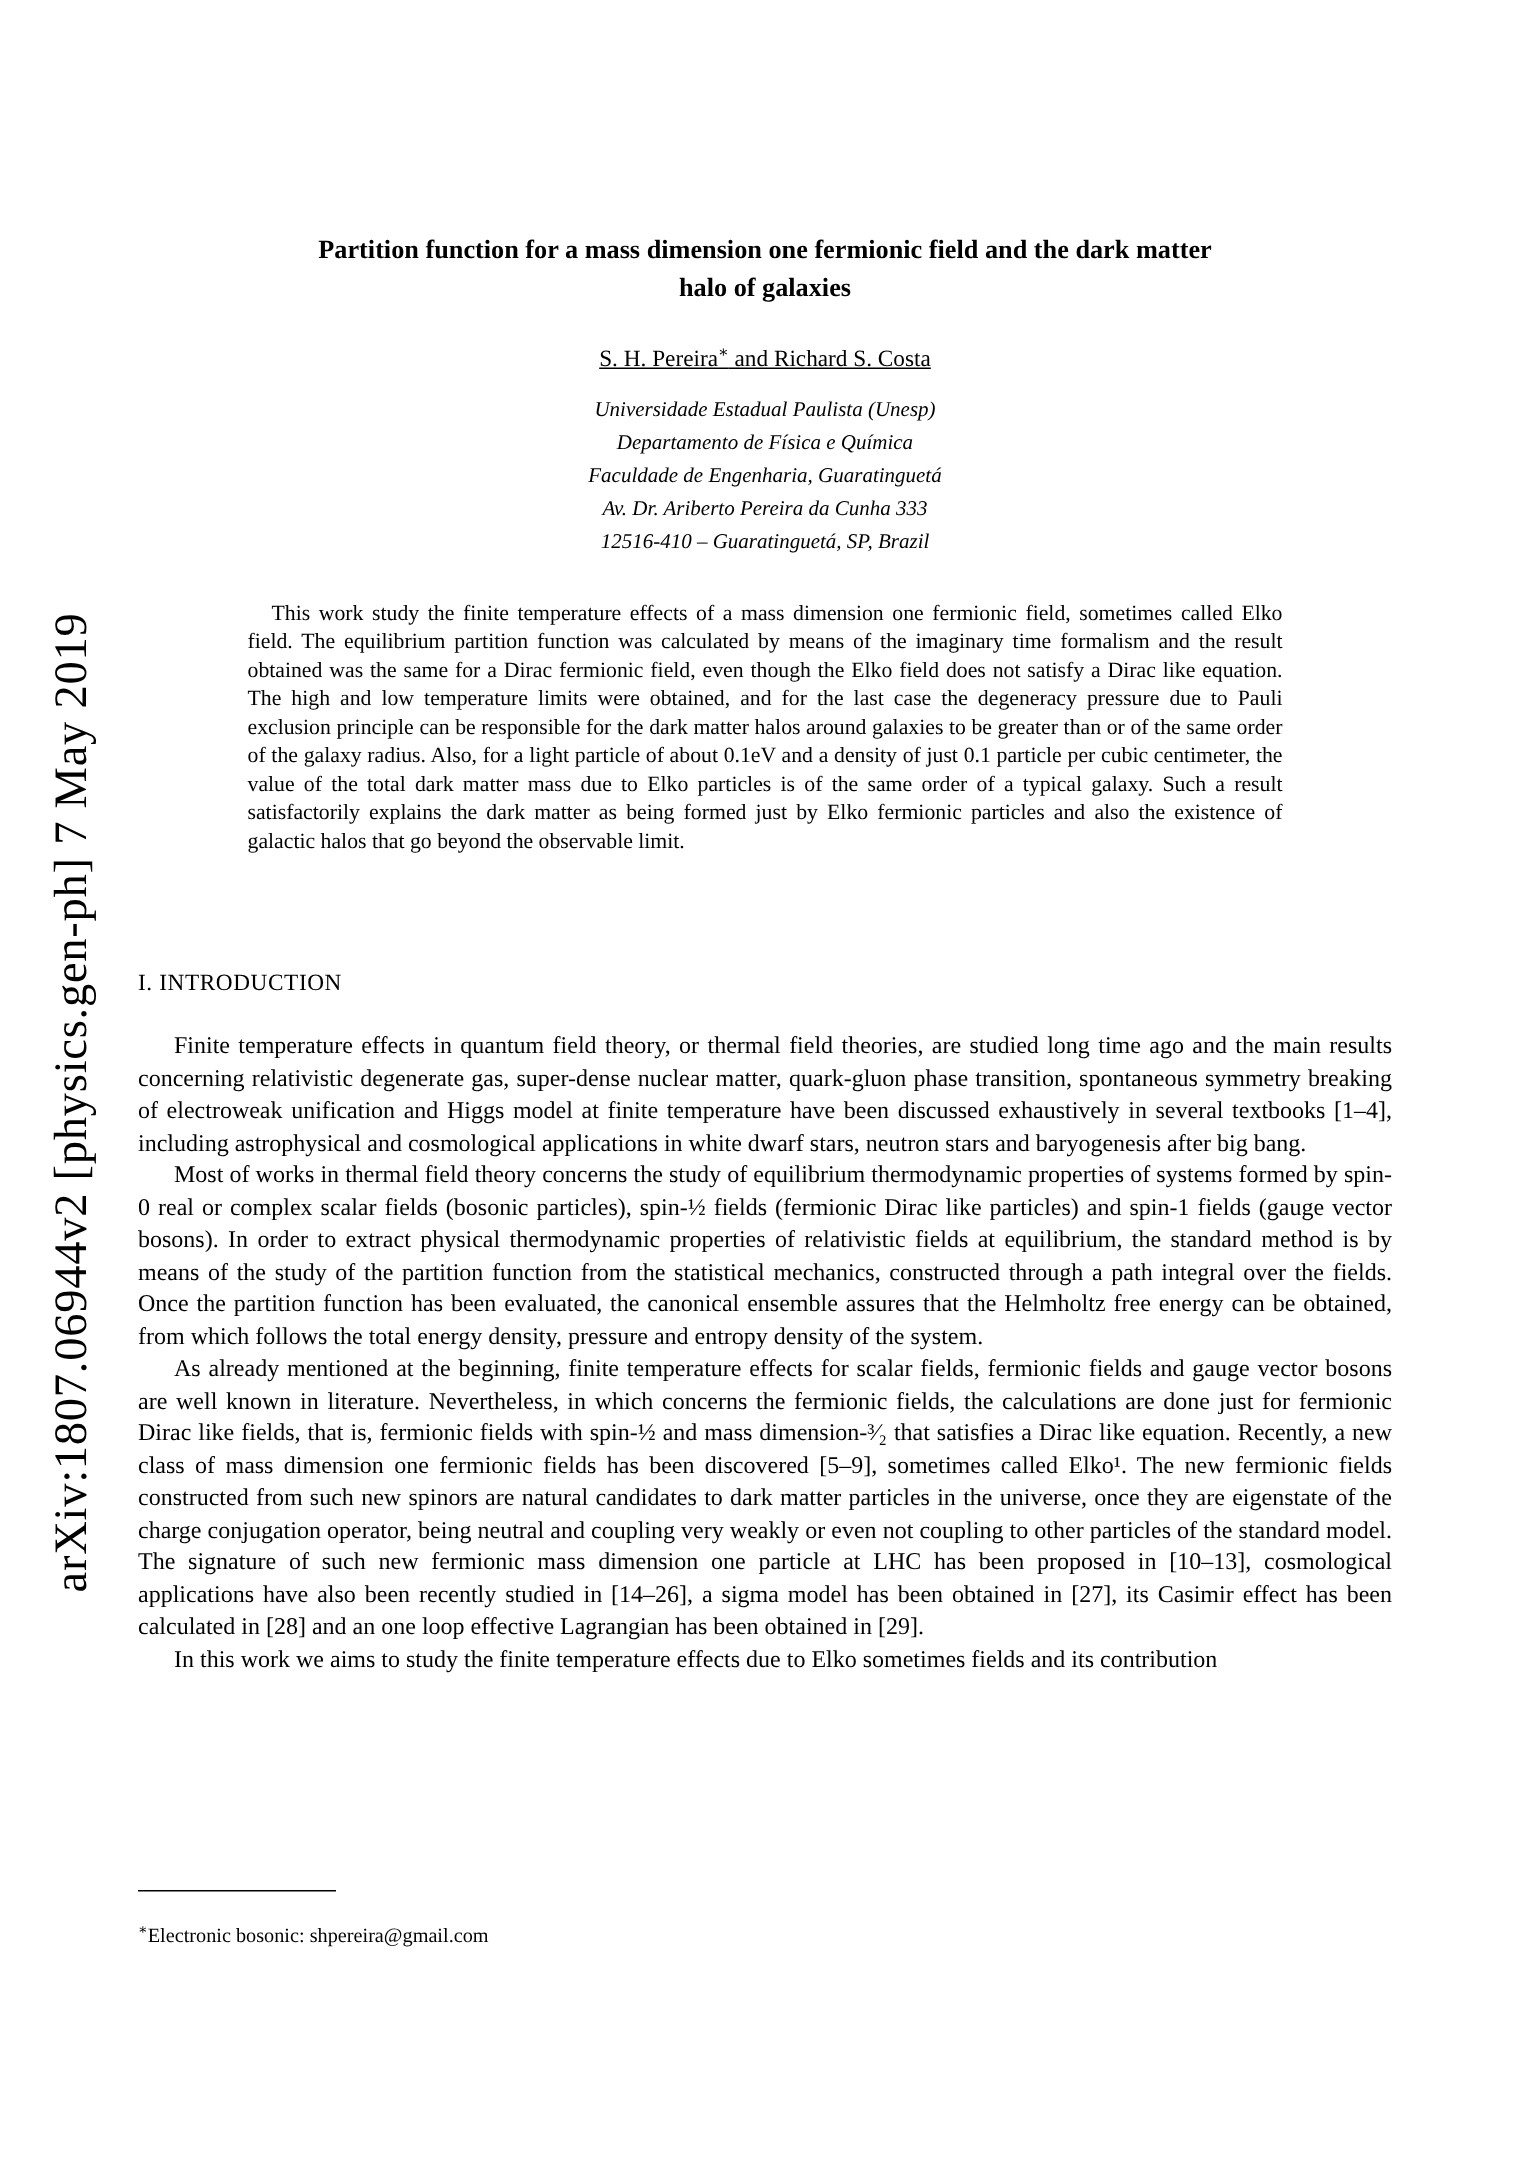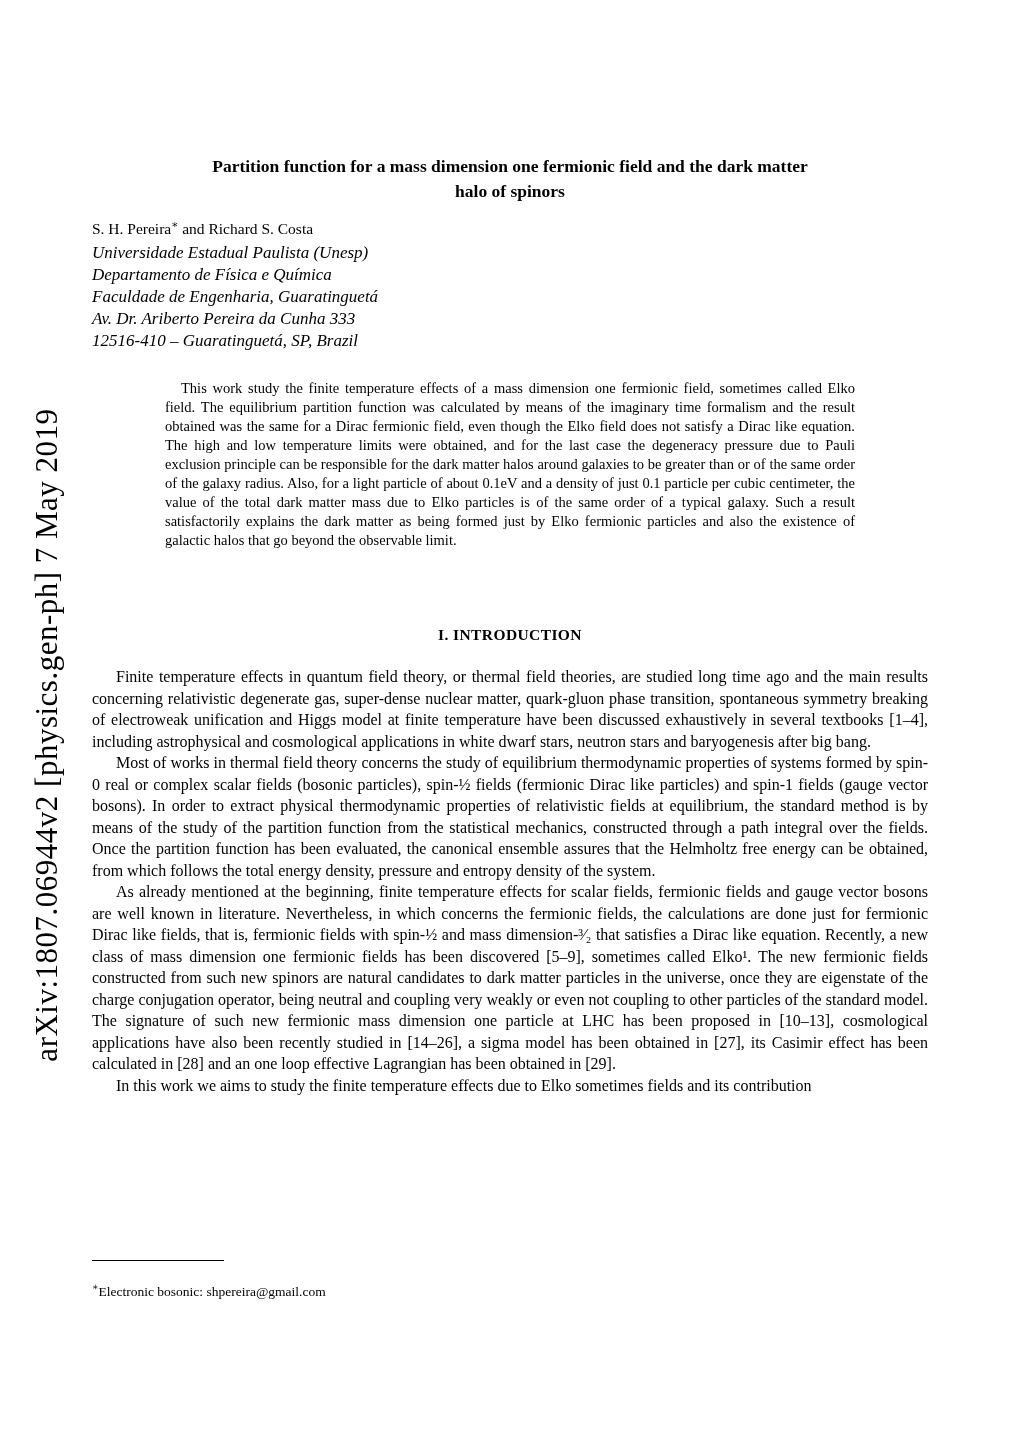--- a/index.html
+++ b/index.html
@@ -31,43 +31,44 @@
     width: 836px;
   }
   .title {
     font-size: 17.5px;
     font-weight: bold;
     text-align: center;
     line-height: 25px;
   }
   .title .title-line { display: block; }
   .authors {
-    margin-top: 14px;
+    text-align: center;
+    margin-top: 25px;
     font-size: 15.5px;
+    text-decoration: underline;
   }
   .authors sup { font-size: 10.5px; }
   .affiliation {
-    text-align: left;
+    text-align: center;
     font-style: italic;
-    font-size: 17px;
+    font-size: 14px;
     line-height: 22px;
-    margin-top: 4px;
+    margin-top: 14px;
   }
   .abstract {
     margin: 27px auto 0 auto;
     width: 690px;
     font-size: 14.5px;
     line-height: 19px;
     text-align: justify;
     text-indent: 16px;
   }
   .section-heading {
-    text-align: center;
     font-size: 15.5px;
-    font-weight: bold;
+    font-weight: normal;
     margin-top: 76px;
     letter-spacing: 0.4px;
   }
   .body-par {
     font-size: 16px;
     line-height: 21.5px;
     text-align: justify;
     text-indent: 24px;
   }
   .body-par.first { margin-top: 22px; }
@@ -93,21 +94,21 @@
 <div class="page">
 
   <div class="arxiv-sidebar">
     <span>arXiv:1807.06944v2 [physics.gen-ph] 7 May 2019</span>
   </div>
 
   <div class="content">
 
     <h1 class="title">
       <span class="title-line">Partition function for a mass dimension one fermionic field and the dark matter</span>
-      <span class="title-line">halo of spinors</span>
+      <span class="title-line">halo of galaxies</span>
     </h1>
 
     <div class="authors"><span>S. H. Pereira</span><sup>∗</sup><span> and Richard S. Costa</span></div>
 
     <div class="affiliation">
       <div>Universidade Estadual Paulista (Unesp)</div>
       <div>Departamento de Física e Química</div>
       <div>Faculdade de Engenharia, Guaratinguetá</div>
       <div>Av. Dr. Ariberto Pereira da Cunha 333</div>
       <div>12516-410 – Guaratinguetá, SP, Brazil</div>

